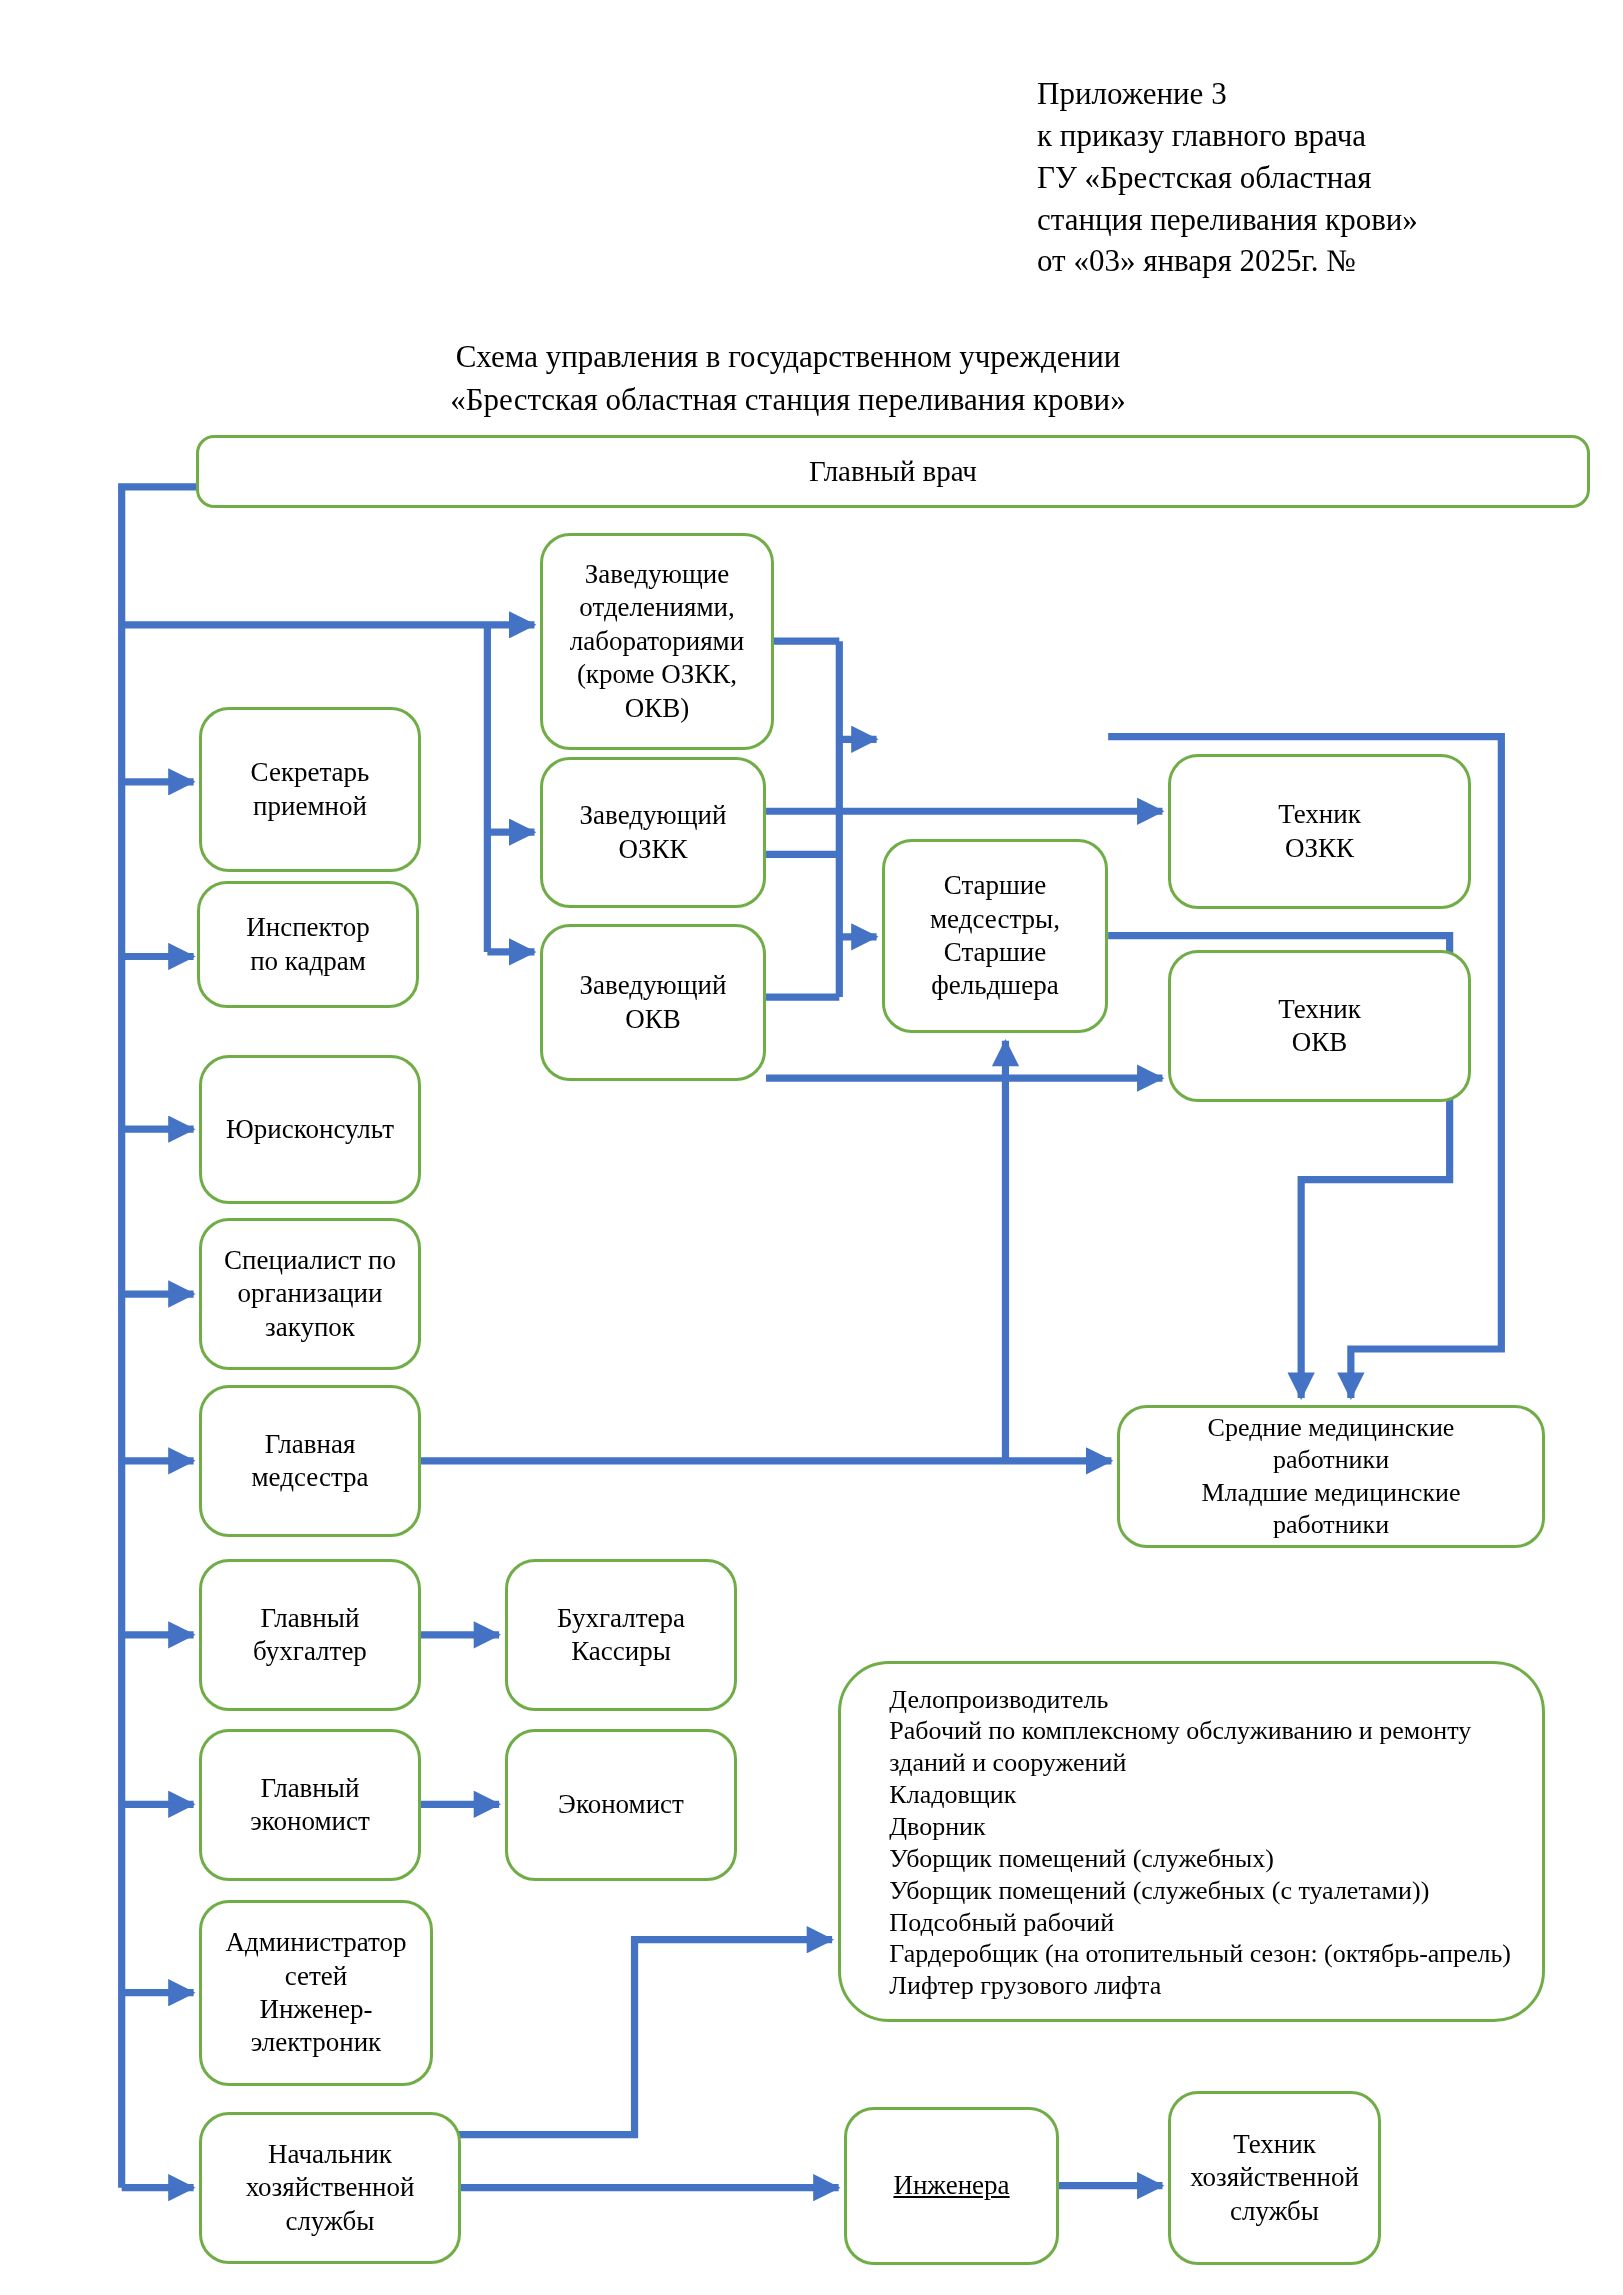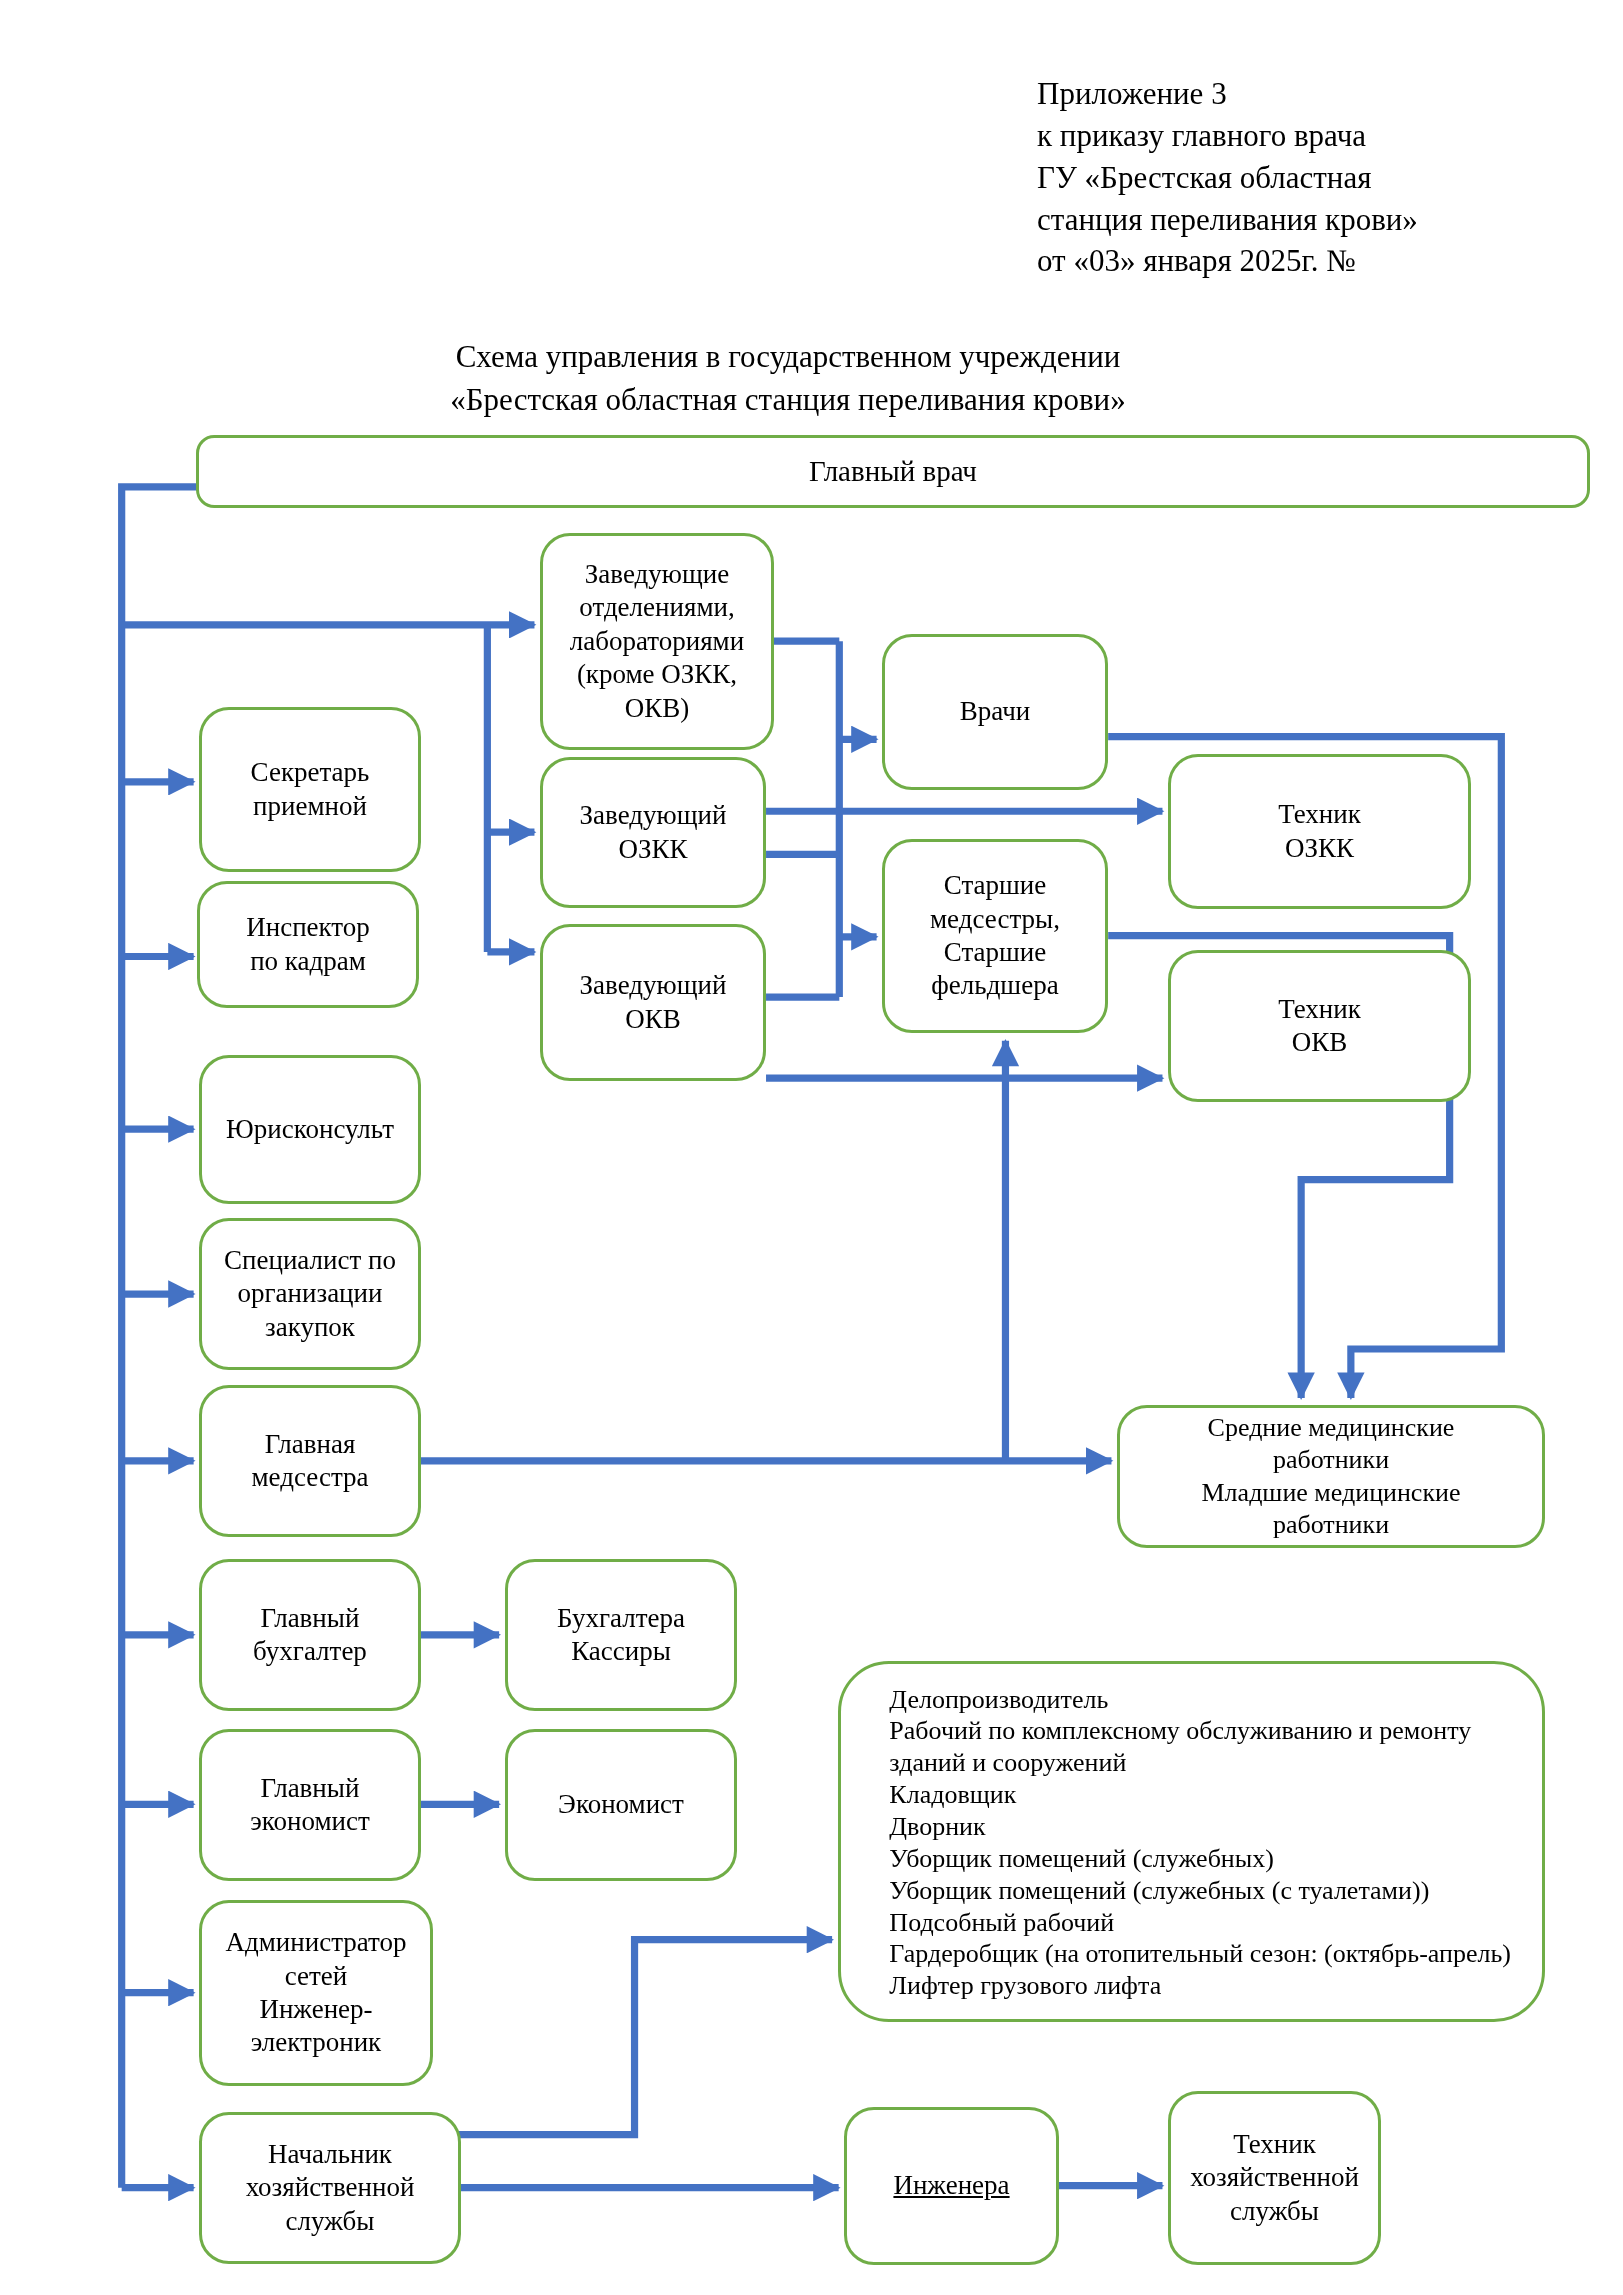--- a/index.html
+++ b/index.html
@@ -97,21 +97,20 @@
   <div class="node" id="n-dept-heads"><span>Заведующие
 отделениями,
 лабораториями
 (кроме ОЗКК,
 ОКВ)</span></div>
   <div class="node" id="n-chief-doctor"><span>Главный врач</span></div>
   <div class="node" id="n-head-ozkk"><span>Заведующий
 ОЗКК</span></div>
   <div class="node" id="n-head-okv"><span>Заведующий
 ОКВ</span></div>
-  <div class="node" id="n-doctors"><span>Врачи</span></div>
   <div class="node" id="n-senior-nurses"><span>Старшие
 медсестры,
 Старшие
 фельдшера</span></div>
   <div class="node" id="n-tech-ozkk"><span>Техник
 ОЗКК</span></div>
   <div class="node" id="n-tech-okv"><span>Техник
 ОКВ</span></div>
   <div class="node" id="n-secretary"><span>Секретарь
 приемной</span></div>

